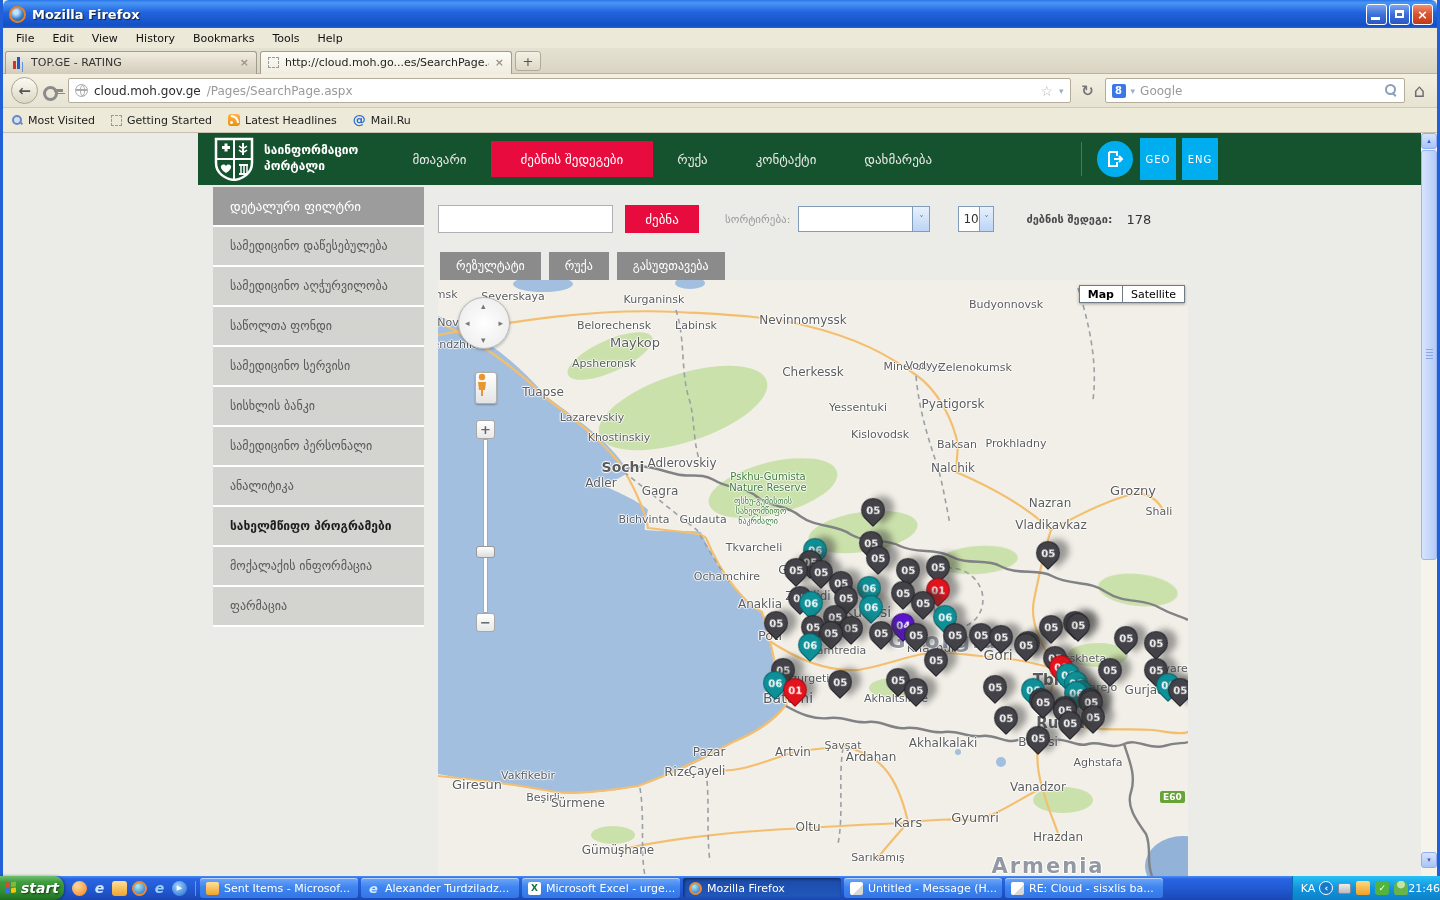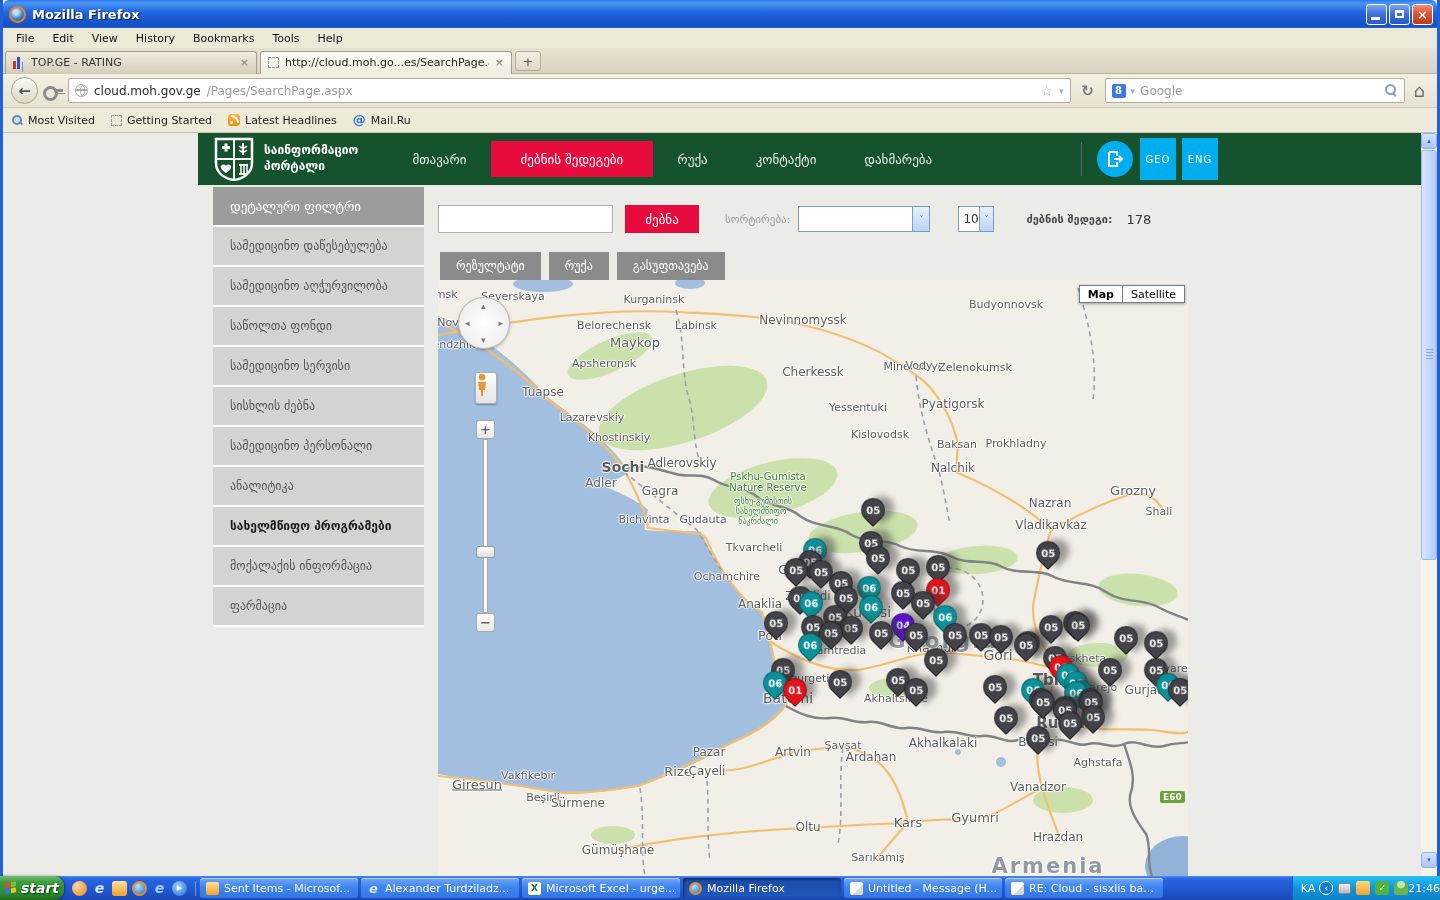--- a/index.html
+++ b/index.html
@@ -286,21 +286,21 @@
           </div>
       </div>
     </div>
 
     <div class="sidebar">
         <div class="side-item header">დეტალური ფილტრი</div>
         <div class="side-item">სამედიცინო დაწესებულება</div>
         <div class="side-item">სამედიცინო აღჭურვილობა</div>
         <div class="side-item">საწოლთა ფონდი</div>
         <div class="side-item">სამედიცინო სერვისი</div>
-        <div class="side-item">სისხლის ძებნა</div>
+        <div class="side-item">სისხლის ბანკი</div>
         <div class="side-item">სამედიცინო პერსონალი</div>
         <div class="side-item">ანალიტიკა</div>
         <div class="side-item active">სახელმწიფო პროგრამები</div>
         <div class="side-item">მოქალაქის ინფორმაცია</div>
         <div class="side-item">ფარმაცია</div>
       </div>
 
     <div class="search-row">
       <input class="page-search-input" value="" style="">
       <div class="btn-search">ძებნა</div>
@@ -432,21 +432,21 @@
           <span class="mlabel" style="left: 655px; top: 407px;">Sagarejo</span>
           <span class="mlabel" style="left: 712px; top: 410px; font-size: 12px;">Gurjaani</span>
           <span class="mlabel" style="left: 737px; top: 388px;">Kvareli</span>
           <span class="mlabel" style="left: 505px; top: 463px; font-size: 12px;">Akhalkalaki</span>
           <span class="mlabel" style="left: 433px; top: 477px; font-size: 12px;">Ardahan</span>
           <span class="mlabel" style="left: 405px; top: 465px;">Şavşat</span>
           <span class="mlabel" style="left: 355px; top: 472px; font-size: 12px;">Artvin</span>
           <span class="mlabel" style="left: 271px; top: 472px; font-size: 12px;">Pazar</span>
           <span class="mlabel" style="left: 240px; top: 491px; font-size: 13px;">Rize</span>
           <span class="mlabel" style="left: 269px; top: 491px; font-size: 12px;">Çayeli</span>
-          <span class="mlabel" style="left: 39px; top: 504px; font-size: 13px; text-decoration: underline;">Giresun</span>
+          <span class="mlabel" style="left: 39px; top: 504px; font-size: 13px;">Giresun</span>
           <span class="mlabel" style="left: 90px; top: 495px;">Vakfikebir</span>
           <span class="mlabel" style="left: 105px; top: 517px;">Beşirli</span>
           <span class="mlabel" style="left: 140px; top: 523px; font-size: 12px;">Sürmene</span>
           <span class="mlabel" style="left: 180px; top: 570px; font-size: 12px;">Gümüşhane</span>
           <span class="mlabel" style="left: 370px; top: 547px; font-size: 12px;">Oltu</span>
           <span class="mlabel" style="left: 470px; top: 542px; font-size: 13px;">Kars</span>
           <span class="mlabel" style="left: 440px; top: 577px;">Sarıkamış</span>
           <span class="mlabel" style="left: 537px; top: 537px; font-size: 13px;">Gyumri</span>
           <span class="mlabel" style="left: 600px; top: 507px; font-size: 12px;">Vanadzor</span>
           <span class="mlabel" style="left: 620px; top: 557px; font-size: 12px;">Hrazdan</span>

